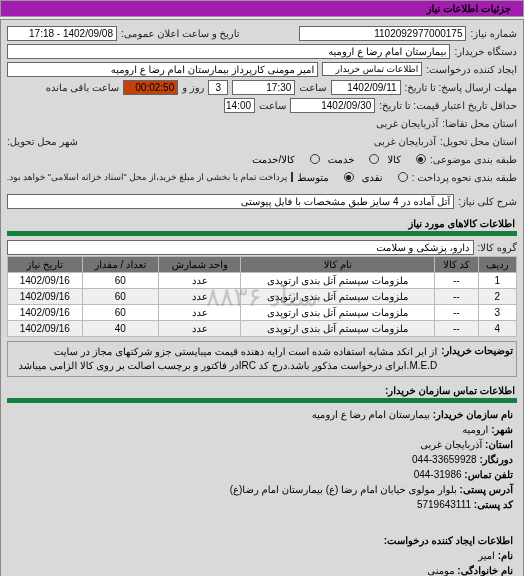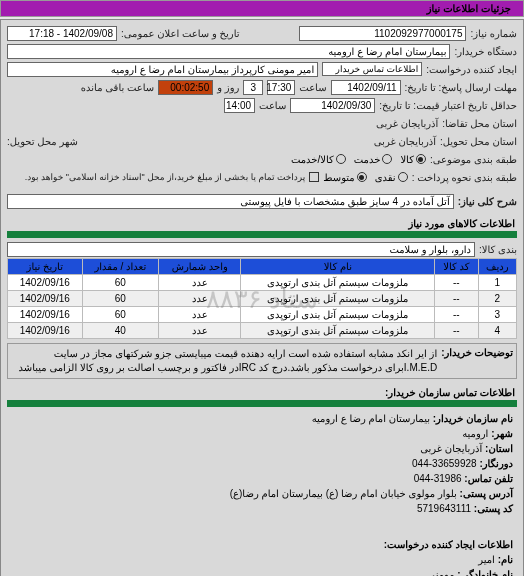--- a/index.html
+++ b/index.html
@@ -37,57 +37,57 @@
   background: #fff;
   border: 1px solid #666;
   padding: 1px 3px;
   min-height: 14px;
   font-size: 10px;
   flex: 0 0 auto;
 }
 .field-wide { flex: 1; min-width: 0; }
 .left-col { margin-right: auto; }
 .radio-group { display: flex; gap: 8px; align-items: center; }
-.radio-item { display: flex; gap: 2px; align-items: center; }
+.radio-item { display: flex; gap: 15px; align-items: center; }
 .radio {
   width: 10px; height: 10px; border: 1px solid #333; border-radius: 50%;
   display: inline-flex; align-items: center; justify-content: center;
 }
 .radio.sel::after { content:""; width:5px; height:5px; background:#222; border-radius:50%; }
 .checkbox {
   width: 10px; height: 10px; border: 1px solid #333; display: inline-block;
 }
 table.data {
   width: 100%;
   border-collapse: collapse;
   background: #fff;
   font-size: 10px;
   position: relative;
 }
 table.data th, table.data td {
   border: 1px solid #bbb;
   padding: 2px 3px;
   text-align: center;
 }
-table.data th { background: #1d4ed8; font-weight: normal; }
+table.data th { background: #737373; font-weight: normal; }
 table.data tr:nth-child(even) td { background: #efefef; }
 .watermark {
   position: absolute;
   top: 50%; left: 50%;
   transform: translate(-50%,-50%);
   font-size: 26px;
   color: rgba(120,120,120,0.35);
   pointer-events: none;
   letter-spacing: 2px;
 }
 .table-wrap { position: relative; }
 .subhead {
   font-weight: bold;
   padding: 4px 2px 2px;
-  border-bottom: 7px solid #15803d;
+  border-bottom: 5px solid #15803d;
   margin: 4px 0 2px;
 }
 .desc-box {
   border: 1px solid #999;
   background: #d9d9d9;
   padding: 3px;
   display: flex;
   gap: 4px;
 }
 .desc-label { white-space: nowrap; font-weight: bold; }
@@ -117,21 +117,21 @@
   <div class="row">
     <span class="label">ایجاد کننده درخواست:</span>
     <span class="field" style="width:100px;font-size:9px">اطلاعات تماس خریدار</span>
     <span class="field field-wide">امیر مومنی کارپرداز بیمارستان امام رضا  ع  ارومیه</span>
   </div>
 
   <div class="row">
     <span class="label">مهلت ارسال پاسخ: تا تاریخ:</span>
     <span class="field" style="width:70px">1402/09/11</span>
     <span class="label">ساعت</span>
-    <span class="field" style="width:28px">17:30</span>
+    <span class="field" style="width:63px">17:30</span>
     <span class="field" style="width:20px;text-align:center">3</span>
     <span class="label">روز و</span>
     <span class="field" style="width:55px;background:#c2410c">00:02:50</span>
     <span class="label">ساعت باقی مانده</span>
   </div>
 
   <div class="row">
     <span class="label">حداقل تاریخ اعتبار قیمت: تا تاریخ:</span>
     <span class="field" style="width:85px">1402/09/30</span>
     <span class="label">ساعت</span>
@@ -177,29 +177,29 @@
       <div class="radio-item">
           <span class="radio sel"></span>
           <span>متوسط</span>
         </div>
     </div>
     <span class="checkbox"></span>
     <span class="label" style="font-size:9px">پرداخت تمام یا بخشی از مبلغ خرید،از محل "اسناد خزانه اسلامی" خواهد بود.</span>
   </div>
 
   <div class="row" style="margin-top:6px">
-    <span class="label" style="font-weight:bold">شرح کلی نیاز:</span>
+    <span class="label" style="font-weight:normal">شرح کلی نیاز:</span>
     <span class="field field-wide">آتل آماده در 4 سایز طبق مشخصات با فایل پیوستی</span>
   </div>
 
   <div class="subhead">اطلاعات کالاهای مورد نیاز</div>
 
   <div class="row">
-    <span class="label">بندی کالا:</span>
-    <span class="field field-wide">دارو، بلوار و سلامت</span>
+    <span class="label">گروه کالا:</span>
+    <span class="field field-wide">دارو، پزشکی و سلامت</span>
   </div>
 
   <div class="table-wrap">
     <table class="data">
       <thead>
         <tr>
           <th>ردیف</th>
           <th>کد کالا</th>
           <th>نام کالا</th>
           <th>واحد شمارش</th>

